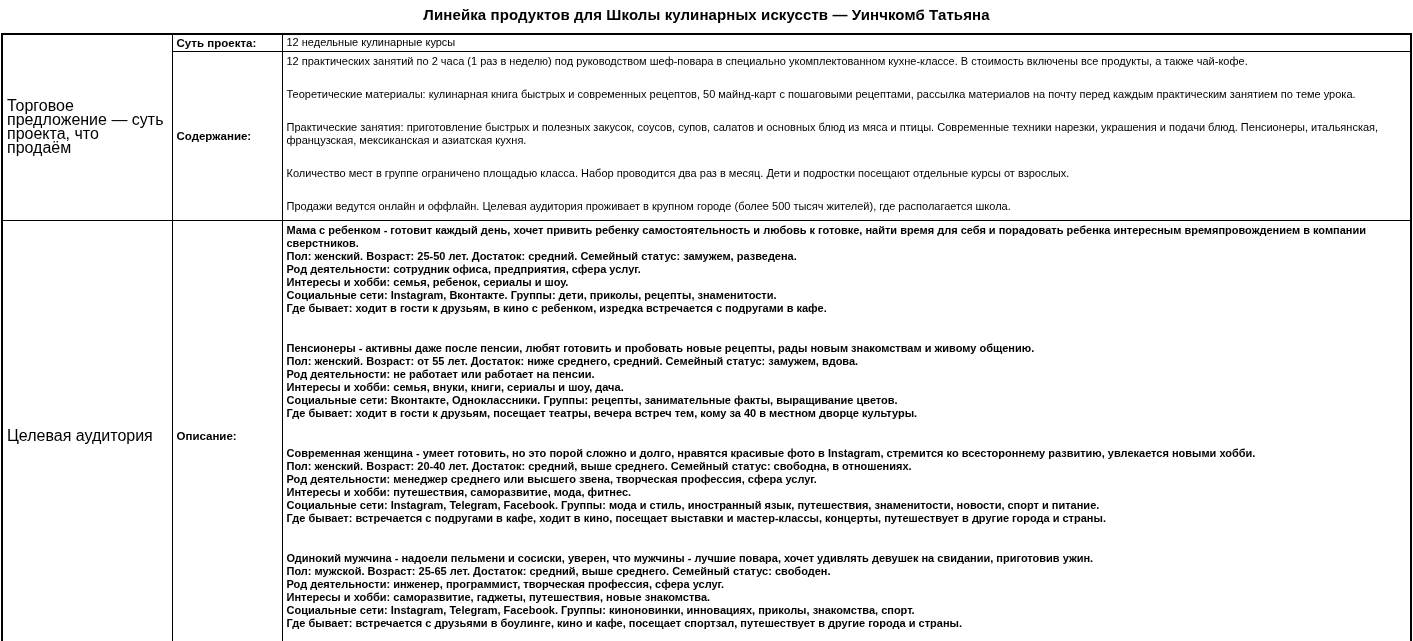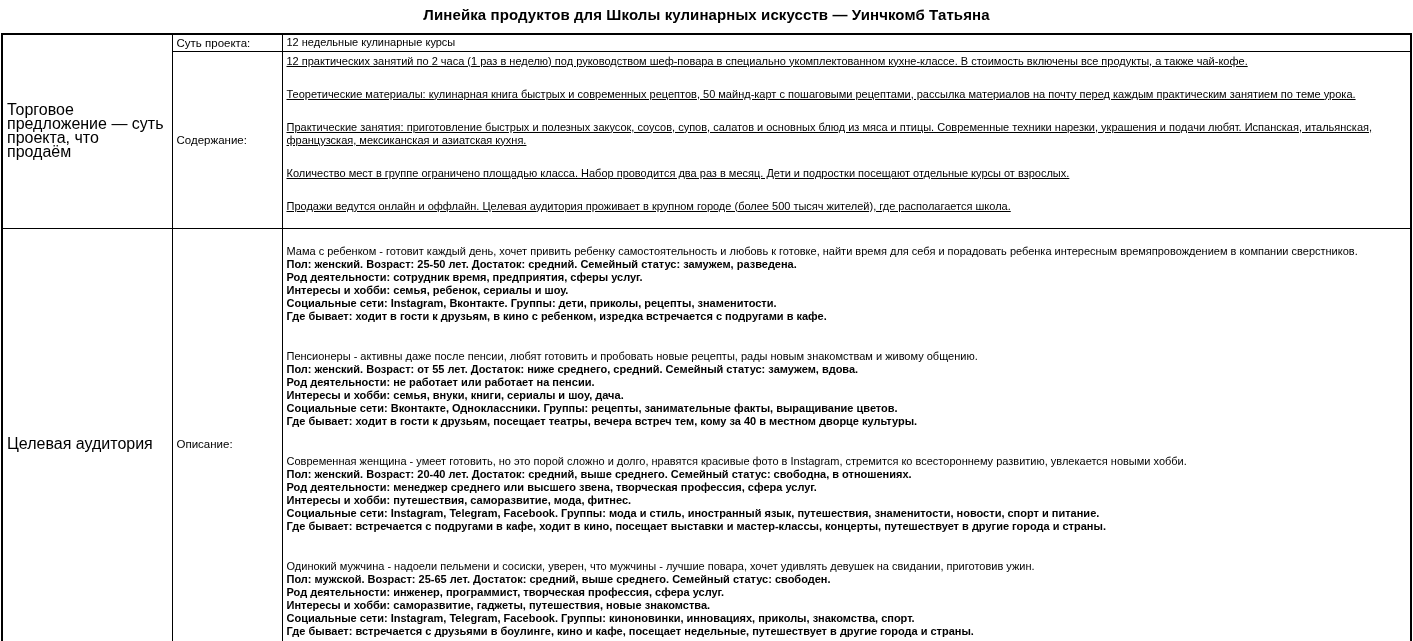--- a/index.html
+++ b/index.html
@@ -37,42 +37,42 @@
     vertical-align: middle;
     overflow: hidden;
   }
   td.group-cell {
     font-weight: 400;
     font-size: 16px;
     line-height: 14px;
     vertical-align: middle;
   }
   td.label-cell {
-    font-weight: 400;
+    font-weight: 700;
     font-size: 11.5px;
     vertical-align: middle;
   }
   td.content-cell {
     vertical-align: top;
     line-height: 13px;
     padding-top: 3px;
     padding-bottom: 3px;
   }
   td.essence-cell {
     vertical-align: middle;
     line-height: 13px;
   }
   tr.r-essence { height: 17px; }
   tr.r-content { height: 158px; }
   tr.r-desc    { height: 433px; }
-  .para { margin: 0 0 20px 0; text-decoration: underline; }
-  .para:last-child { margin-bottom: 12px; }
+  .para { margin: 0 0 20px 0; }
+  .para:last-child { margin-bottom: 4px; }
   .persona { margin: 0; }
   .persona + .persona { margin-top: 27px; }
-  .persona-header { font-weight: 400; margin-top: 13px; }
+  .persona-header { font-weight: 700; }
   .persona-line { font-weight: 700; }
 </style>
 </head>
 <body>
 
 <div class="page">
 
   <div class="page-title">Линейка продуктов для Школы кулинарных искусств — Уинчкомб Татьяна</div>
 
   <table class="doc-table">
@@ -95,39 +95,39 @@
         </td>
       </tr>
 
       <tr class="r-content">
         <td class="label-cell">
           <span>Содержание:</span>
         </td>
         <td class="content-cell">
           <div class="para">12 практических занятий по 2 часа (1 раз в неделю) под руководством шеф-повара в специально укомплектованном кухне-классе. В стоимость включены все продукты, а также чай-кофе.</div>
           <div class="para">Теоретические материалы: кулинарная книга быстрых и современных рецептов, 50 майнд-карт с пошаговыми рецептами, рассылка материалов на почту перед каждым практическим занятием по теме урока.</div>
-          <div class="para">Практические занятия: приготовление быстрых и полезных закусок, соусов, супов, салатов и основных блюд из мяса и птицы. Современные техники нарезки, украшения и подачи любят. Испанская, итальянская, французская, мексиканская и азиатская кухня.</div>
+          <div class="para">Практические занятия: приготовление быстрых и полезных закусок, соусов, супов, салатов и основных блюд из мяса и птицы. Современные техники нарезки, украшения и подачи блюд. Пенсионеры, итальянская, французская, мексиканская и азиатская кухня.</div>
           <div class="para">Количество мест в группе ограничено площадью класса. Набор проводится два раз в месяц. Дети и подростки посещают отдельные курсы от взрослых.</div>
           <div class="para">Продажи ведутся онлайн и оффлайн. Целевая аудитория проживает в крупном городе (более 500 тысяч жителей), где располагается школа.</div>
         </td>
       </tr>
 
       <tr class="r-desc">
         <td class="group-cell">
           <span>Целевая аудитория</span>
         </td>
         <td class="label-cell">
           <span>Описание:</span>
         </td>
         <td class="content-cell">
 
           <div class="persona">
             <div class="persona-header">Мама с ребенком - готовит каждый день, хочет привить ребенку самостоятельность и любовь к готовке, найти время для себя и порадовать ребенка интересным времяпровождением в компании сверстников.</div>
             <div class="persona-line">Пол: женский. Возраст: 25-50 лет. Достаток: средний. Семейный статус: замужем, разведена.</div>
-            <div class="persona-line">Род деятельности: сотрудник время, предприятия, сферы услуг.</div>
+            <div class="persona-line">Род деятельности: сотрудник офиса, предприятия, сфера услуг.</div>
             <div class="persona-line">Интересы и хобби: семья, ребенок, сериалы и шоу.</div>
             <div class="persona-line">Социальные сети: Instagram, Вконтакте. Группы: дети, приколы, рецепты, знаменитости.</div>
             <div class="persona-line">Где бывает: ходит в гости к друзьям, в кино с ребенком, изредка встречается с подругами в кафе.</div>
           </div>
 
           <div class="persona">
             <div class="persona-header">Пенсионеры - активны даже после пенсии, любят готовить и пробовать новые рецепты, рады новым знакомствам и живому общению.</div>
             <div class="persona-line">Пол: женский. Возраст: от 55 лет. Достаток: ниже среднего, средний. Семейный статус: замужем, вдова.</div>
             <div class="persona-line">Род деятельности: не работает или работает на пенсии.</div>
             <div class="persona-line">Интересы и хобби: семья, внуки, книги, сериалы и шоу, дача.</div>
@@ -143,21 +143,21 @@
             <div class="persona-line">Социальные сети: Instagram, Telegram, Facebook. Группы: мода и стиль, иностранный язык, путешествия, знаменитости, новости, спорт и питание.</div>
             <div class="persona-line">Где бывает: встречается с подругами в кафе, ходит в кино, посещает выставки и мастер-классы, концерты, путешествует в другие города и страны.</div>
           </div>
 
           <div class="persona">
             <div class="persona-header">Одинокий мужчина - надоели пельмени и сосиски, уверен, что мужчины - лучшие повара, хочет удивлять девушек на свидании, приготовив ужин.</div>
             <div class="persona-line">Пол: мужской. Возраст: 25-65 лет. Достаток: средний, выше среднего. Семейный статус: свободен.</div>
             <div class="persona-line">Род деятельности: инженер, программист, творческая профессия, сфера услуг.</div>
             <div class="persona-line">Интересы и хобби: саморазвитие, гаджеты, путешествия, новые знакомства.</div>
             <div class="persona-line">Социальные сети: Instagram, Telegram, Facebook. Группы: киноновинки, инновациях, приколы, знакомства, спорт.</div>
-            <div class="persona-line">Где бывает: встречается с друзьями в боулинге, кино и кафе, посещает недельные, путешествует в другие города и страны.</div>
+            <div class="persona-line">Где бывает: встречается с друзьями в боулинге, кино и кафе, посещает спортзал, путешествует в другие города и страны.</div>
           </div>
 
         </td>
       </tr>
 
     </tbody>
   </table>
 </div>
 
 </body></html>

